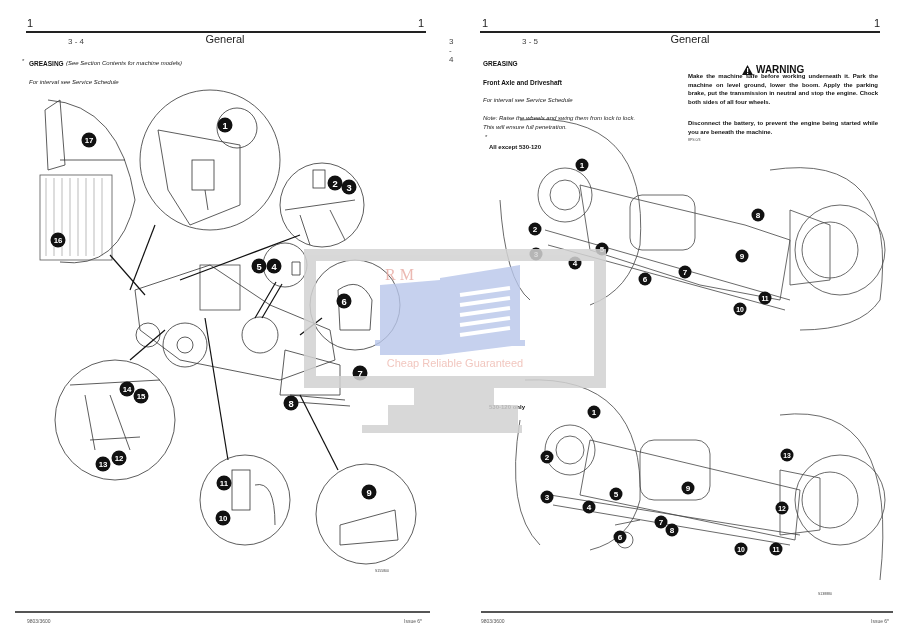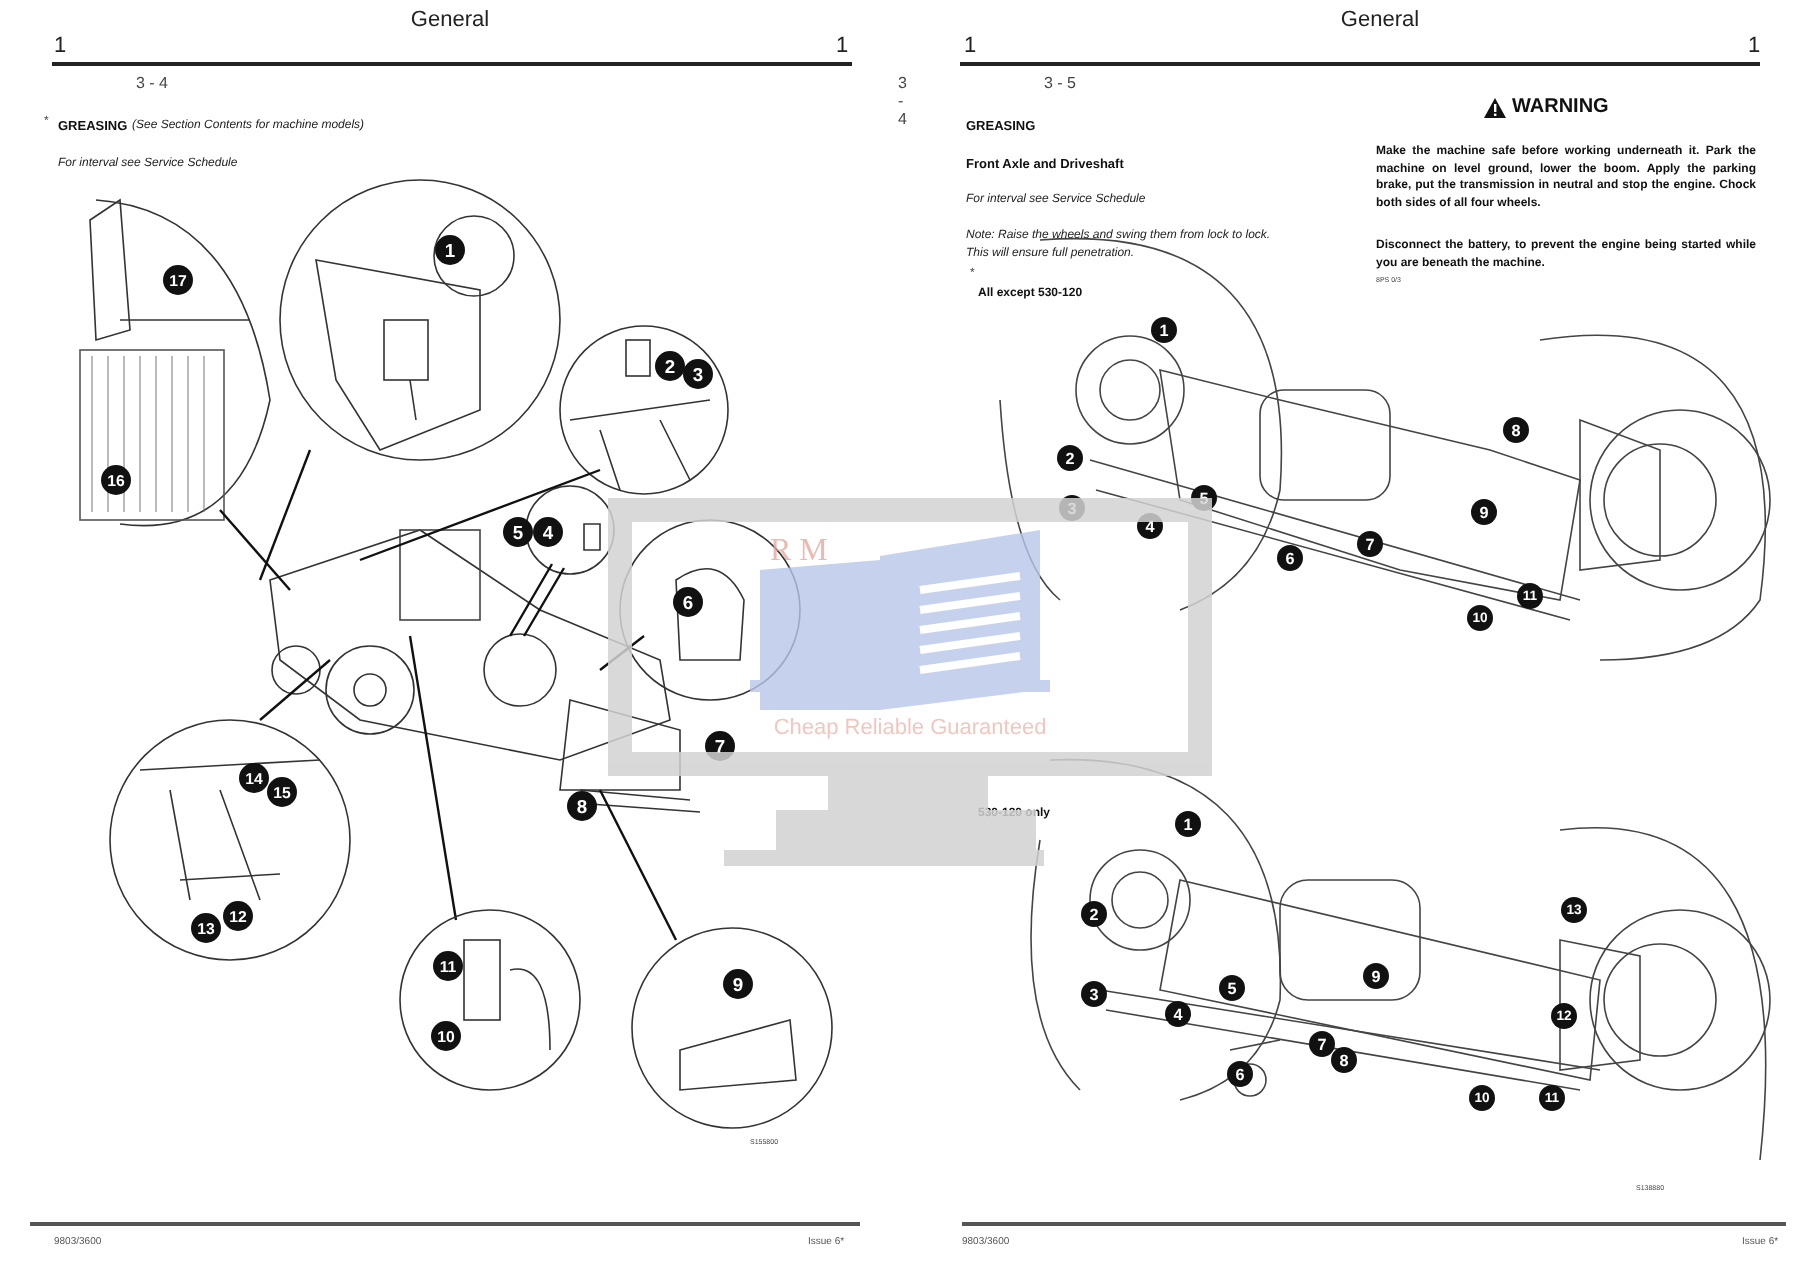--- a/index.html
+++ b/index.html
@@ -4,32 +4,32 @@
 <style>
   * { box-sizing: border-box; margin: 0; padding: 0; }
   html, body { width: 900px; height: 637px; background: #ffffff; overflow: hidden; }
   body { position: relative; font-family: "Liberation Sans", sans-serif; color: #111; }
 
   .page { position: absolute; top: 0; height: 637px; width: 450px; }
   .page.left { left: 0; }
   .page.right { left: 450px; }
 
   .hdr-num { position: absolute; top: 17px; font-size: 11px; color: #222; }
-  .hdr-title { position: absolute; top: 4px; font-size: 11px; color: #222; width: 200px; text-align: center; }
+  .hdr-title { position: absolute; top: 33px; font-size: 11px; color: #222; width: 200px; text-align: center; }
   .hdr-rule { position: absolute; top: 31px; height: 2px; background: #222; }
   .hdr-sub { position: absolute; top: 37px; font-size: 8px; color: #444; padding-left: 41px; }
 
   .ftr-rule { position: absolute; top: 611px; height: 2px; background: #555; }
   .ftr-txt { position: absolute; top: 618px; font-size: 5px; color: #555; }
 
   .txt-b { position: absolute; font-size: 6.5px; font-weight: bold; color: #111; white-space: nowrap; }
   .txt-i { position: absolute; font-size: 6px; font-style: italic; color: #222; white-space: nowrap; }
   .txt-small { position: absolute; font-size: 3.5px; color: #444; white-space: nowrap; }
 
-  .warn-title { position: absolute; left: 742px; top: 48px; font-size: 10px; font-weight: bold; color: #111; white-space: nowrap; display: flex; align-items: flex-end; gap: 3px; }
+  .warn-title { position: absolute; left: 742px; top: 64px; font-size: 10px; font-weight: bold; color: #111; white-space: nowrap; display: flex; align-items: flex-end; gap: 3px; }
   .warn-body { position: absolute; left: 688px; width: 190px; font-size: 6px; font-weight: bold; color: #111; line-height: 8.5px; text-align: justify; }
 
   svg.diagram { position: absolute; left: 0; top: 0; }
 
   .callout text { font-family: "Liberation Sans", sans-serif; font-weight: bold; fill: #fff; text-anchor: middle; dominant-baseline: central; }
 
   .wm { position: absolute; left: 0; top: 0; width: 900px; height: 637px; pointer-events: none; }
 </style>
 </head>
 <body>

